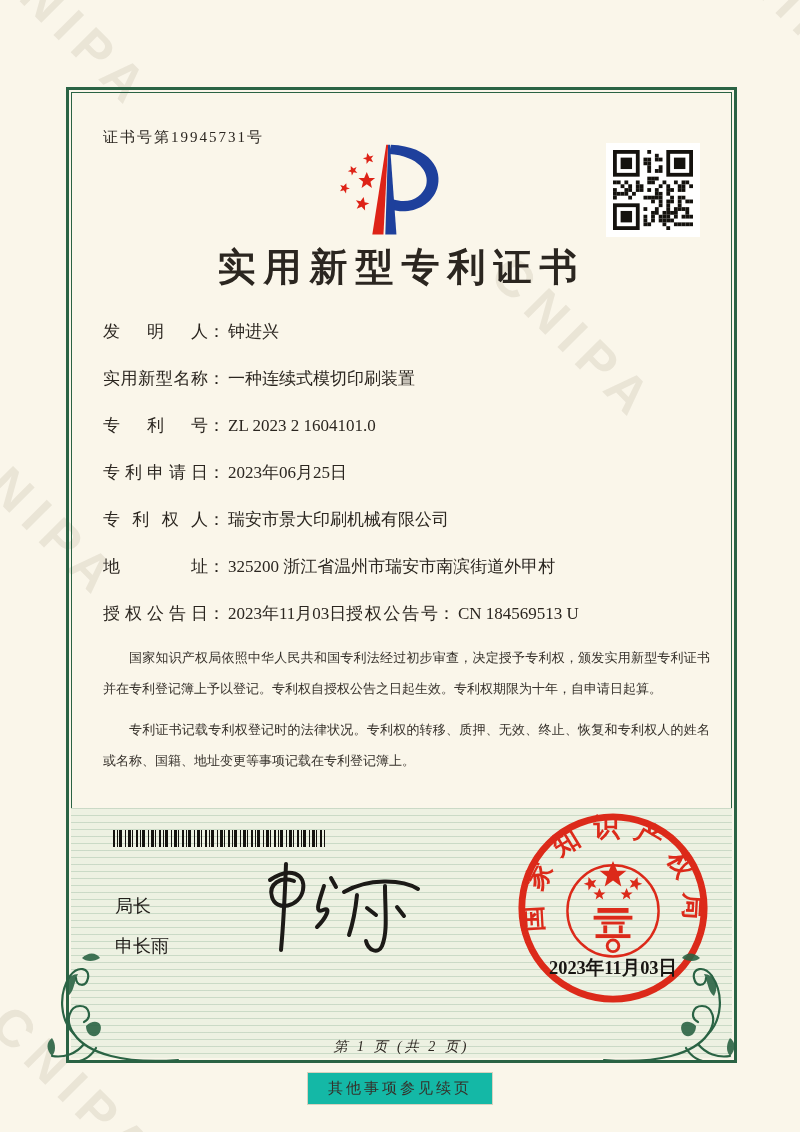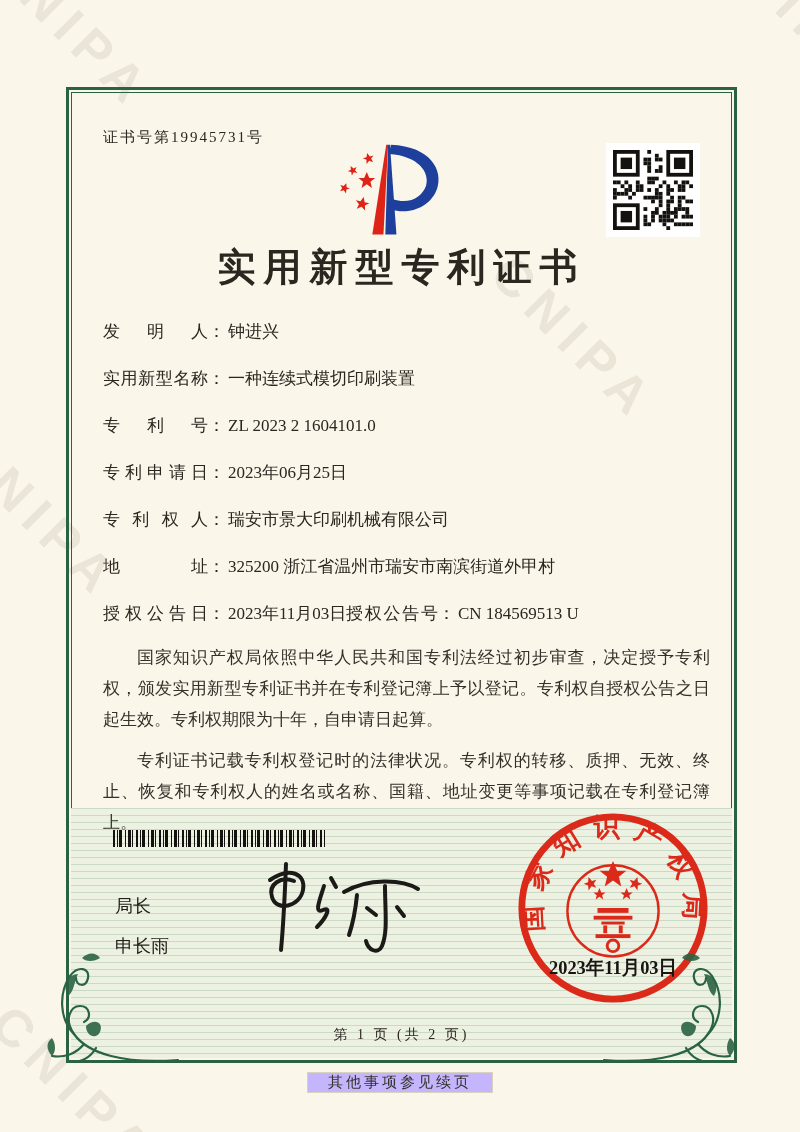--- a/index.html
+++ b/index.html
@@ -34,21 +34,21 @@
          font-size:38px;font-weight:bold;letter-spacing:8px;}
 
   .fields{position:absolute;left:34px;top:229px;right:22px;font-size:17px;}
   .frow{position:relative;line-height:26px;margin-bottom:21px;white-space:nowrap;}
   .flabel{display:inline-block;width:105px;text-align:justify;text-align-last:justify;vertical-align:top;}
   .fcolon{display:inline-block;width:14px;}
   .fvalue{margin-left:6px;}
   .grant2{position:absolute;left:243px;top:0;}
   .grant2 .flabel{width:92px;}
 
-  .paras{position:absolute;left:34px;right:24px;top:552px;font-size:17px;line-height:31px;
+  .paras{position:absolute;left:34px;right:24px;top:552px;font-size:13px;line-height:31px;
          color:#35302a;text-align:justify;}
   .paras p{margin:0 0 10px 0;text-indent:2em;}
 
   .barcode{position:absolute;left:44px;top:740px;width:212px;height:17px;
     background:repeating-linear-gradient(90deg,
       #14120e 0 2px, rgba(0,0,0,0) 2px 4px,
       #14120e 4px 5px, rgba(0,0,0,0) 5px 6px,
       #14120e 6px 9px, rgba(0,0,0,0) 9px 12px,
       #14120e 12px 13px, rgba(0,0,0,0) 13px 15px,
       #14120e 15px 18px, rgba(0,0,0,0) 18px 19px,
@@ -60,30 +60,30 @@
   .sig path{stroke:#1c1a17;stroke-width:4;fill:none;stroke-linecap:round;stroke-linejoin:round;}
 
   .seal{position:absolute;left:447px;top:721px;width:194px;height:194px;}
   .seal .red-s{stroke:var(--red,#dc2a1a);fill:none;}
   .seal .red-f{fill:var(--red,#dc2a1a);}
   .seal text.ring{fill:var(--red,#dc2a1a);font-weight:bold;font-size:27px;letter-spacing:13px;
                   font-family:"Liberation Serif","DejaVu Serif",serif;}
   .seal text.sdate{fill:#181512;font-weight:bold;font-size:20px;
                    font-family:"Liberation Serif","DejaVu Serif",serif;}
 
-  .page-num{position:absolute;left:0;right:0;bottom:16px;text-align:center;font-size:14px;letter-spacing:3px;}
+  .page-num{position:absolute;left:0;right:0;bottom:4px;text-align:center;font-size:14px;letter-spacing:3px;font-style:italic;}
 
   .flourish{position:absolute;width:142px;height:117px;}
   .flourish path{stroke:var(--green,#2a6344);stroke-width:2.2;fill:none;stroke-linecap:round;}
   .flourish .leaf{fill:var(--green,#2a6344);stroke:none;opacity:.9;}
   .fl-left{left:38px;top:948px;}
   .fl-right{left:602px;top:948px;transform:scaleX(-1);}
 
   .note-box{position:absolute;left:50%;top:1072px;transform:translateX(-50%);
-            padding:0 20px;border:1px solid #d8d2bf;background:#c4b5fd;
+            padding:6px 20px;border:1px solid #d8d2bf;background:#14b8a6;
             font-size:15px;letter-spacing:3px;color:#35302a;}
 </style>
 </head>
 <body>
 
 <div class="page">
 
   <div class="wm" style="left:-34px;top:-4px;">CNIPA</div>
   <div class="wm" style="left:688px;top:-26px;">CNIPA</div>
   <div class="wm" style="left:470px;top:308px;">CNIPA</div>

